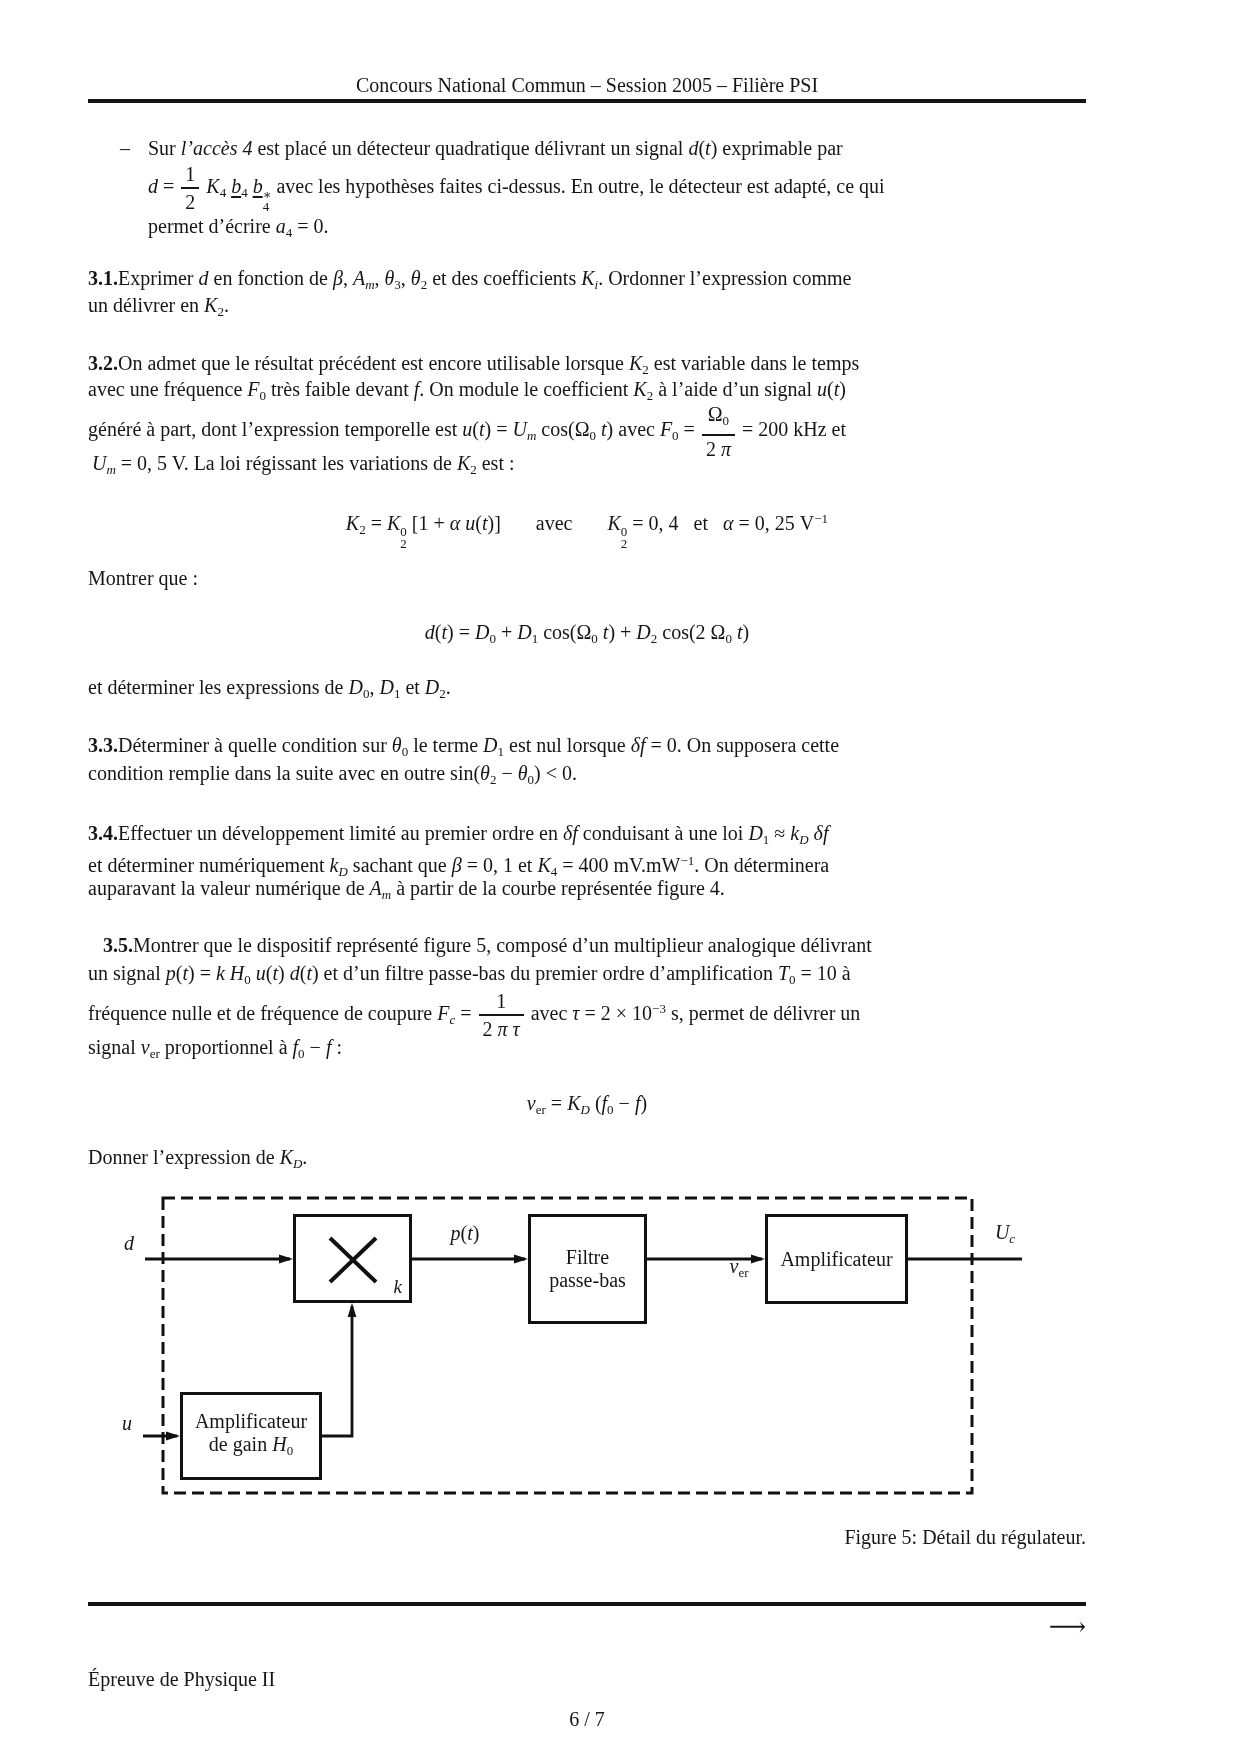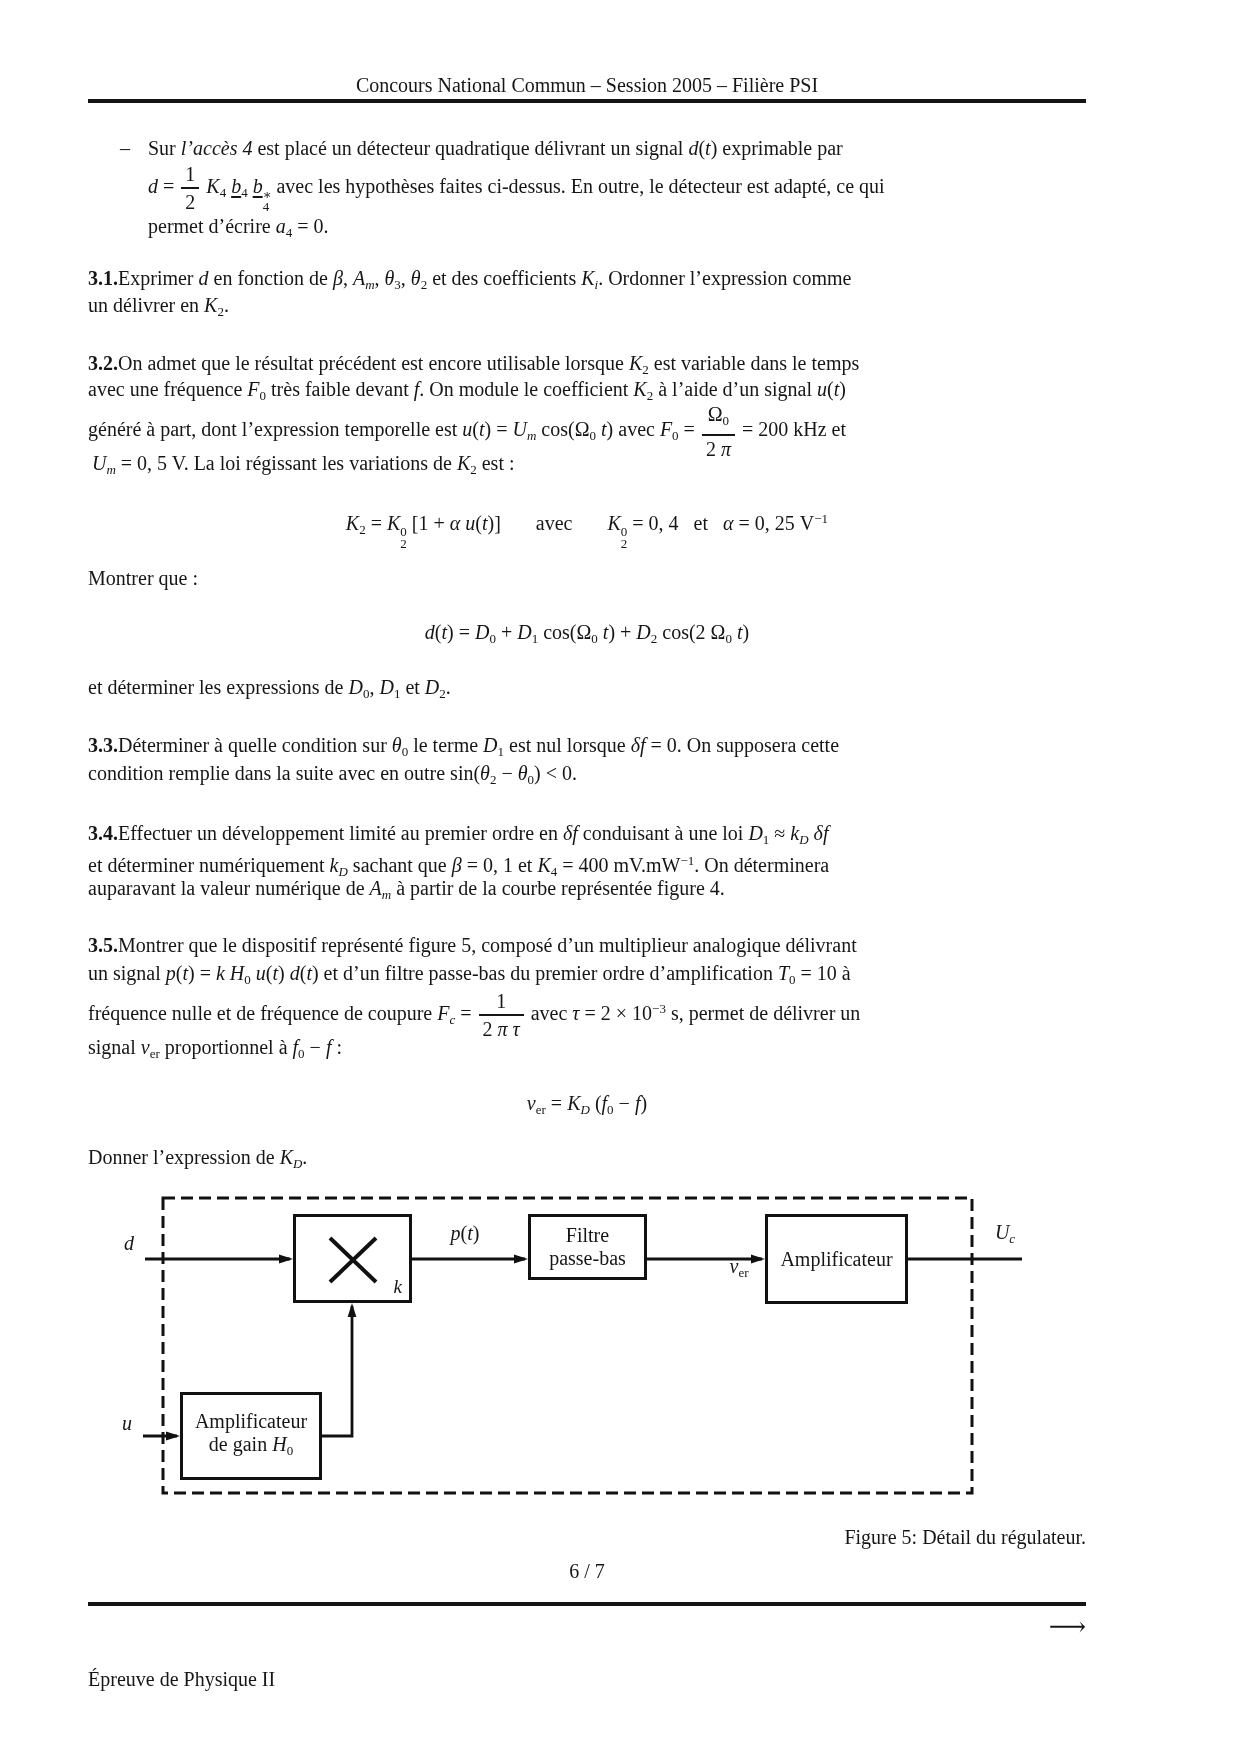--- a/index.html
+++ b/index.html
@@ -57,21 +57,21 @@
 
 <div class="line" style="top:676px;left:88px;"><span class="">et déterminer les expressions de </span><span class="ri">D</span><span class="rsub">0</span><span class="">, </span><span class="ri">D</span><span class="rsub">1</span><span class=""> et </span><span class="ri">D</span><span class="rsub">2</span><span class="">.</span></div>
 
 <div class="line" style="top:734px;left:88px;"><span class="secnum">3.3.</span><span><span class="">Déterminer à quelle condition sur </span><span class="ri">θ</span><span class="rsub">0</span><span class=""> le terme </span><span class="ri">D</span><span class="rsub">1</span><span class=""> est nul lorsque </span><span class="ri">δf</span><span class=""> = 0. On supposera cette</span></span></div>
 <div class="line" style="top:762px;left:88px;"><span class="">condition remplie dans la suite avec en outre sin(</span><span class="ri">θ</span><span class="rsub">2</span><span class=""> − </span><span class="ri">θ</span><span class="rsub">0</span><span class="">) &lt; 0.</span></div>
 
 <div class="line" style="top:822px;left:88px;"><span class="secnum">3.4.</span><span><span class="">Effectuer un développement limité au premier ordre en </span><span class="ri">δf</span><span class=""> conduisant à une loi </span><span class="ri">D</span><span class="rsub">1</span><span class=""> ≈ </span><span class="ri">k</span><span class="rsub ri">D</span><span class=""> </span><span class="ri">δf</span></span></div>
 <div class="line" style="top:850px;left:88px;"><span class="">et déterminer numériquement </span><span class="ri">k</span><span class="rsub ri">D</span><span class=""> sachant que </span><span class="ri">β</span><span class=""> = 0, 1 et </span><span class="ri">K</span><span class="rsub">4</span><span class=""> = 400 mV.mW</span><span class="rsup">−1</span><span class="">. On déterminera</span></div>
 <div class="line" style="top:877px;left:88px;"><span class="">auparavant la valeur numérique de </span><span class="ri">A</span><span class="rsub ri">m</span><span class=""> à partir de la courbe représentée figure 4.</span></div>
 
-<div class="line" style="top:934px;left:88px;"><span class="secnum">3.5.</span><span><span class="">Montrer que le dispositif représenté figure 5, composé d’un multiplieur analogique délivrant</span></span></div>
+<div class="line" style="top:934px;left:103px;"><span class="secnum">3.5.</span><span><span class="">Montrer que le dispositif représenté figure 5, composé d’un multiplieur analogique délivrant</span></span></div>
 <div class="line" style="top:962px;left:88px;"><span class="">un signal </span><span class="ri">p</span><span class="">(</span><span class="ri">t</span><span class="">) = </span><span class="ri">k H</span><span class="rsub">0</span><span class=""> </span><span class="ri">u</span><span class="">(</span><span class="ri">t</span><span class="">) </span><span class="ri">d</span><span class="">(</span><span class="ri">t</span><span class="">) et d’un filtre passe-bas du premier ordre d’amplification </span><span class="ri">T</span><span class="rsub">0</span><span class=""> = 10 à</span></div>
 <div class="line" style="top:991px;left:88px;"><span class="">fréquence nulle et de fréquence de coupure </span><span class="ri">F</span><span class="rsub ri">c</span><span class=""> = </span><span class="frac"><span class="fn"><span class="">1</span></span><span class="fd"><span class="">2 </span><span class="ri">π τ</span></span></span><span class=""> avec </span><span class="ri">τ</span><span class=""> = 2 × 10</span><span class="rsup">−3</span><span class=""> s, permet de délivrer un</span></div>
 <div class="line" style="top:1036px;left:88px;"><span class="">signal </span><span class="ri">v</span><span class="rsub">er</span><span class=""> proportionnel à </span><span class="ri">f</span><span class="rsub">0</span><span class=""> − </span><span class="ri">f</span><span class=""> :</span></div>
 
 <div class="line col center" style="top:1092px;"><span class="ri">v</span><span class="rsub">er</span><span class=""> = </span><span class="ri">K</span><span class="rsub ri">D</span><span class=""> (</span><span class="ri">f</span><span class="rsub">0</span><span class=""> − </span><span class="ri">f</span><span class="">)</span></div>
 
 <div class="line" style="top:1146px;left:88px;"><span class="">Donner l’expression de </span><span class="ri">K</span><span class="rsub ri">D</span><span class="">.</span></div>
 
 <div>
   <svg style="position:absolute;left:140px;top:1190px;" width="900" height="320" viewBox="0 0 900 320">
@@ -97,21 +97,21 @@
   </svg>
 
   <div class="figbox" style="left:293px;top:1214px;width:119px;height:89px;">
     <svg width="54" height="52" viewBox="0 0 54 52" style="margin-top:2px;">
       <line x1="4" y1="4" x2="50" y2="48" stroke="#111" stroke-width="4"></line>
       <line x1="50" y1="4" x2="4" y2="48" stroke="#111" stroke-width="4"></line>
     </svg>
     <span class="figlabel" style="right:7px;bottom:2px;font-size:19px;"><span class="ri">k</span></span>
   </div>
 
-  <div class="figbox" style="left:528px;top:1214px;width:119px;height:66px;">
+  <div class="figbox" style="left:528px;top:1214px;width:119px;height:110px;">
     <div>Filtre</div>
     <div>passe-bas</div>
   </div>
 
   <div class="figbox" style="left:765px;top:1214px;width:143px;height:90px;">
     <div>Amplificateur</div>
   </div>
 
   <div class="figbox" style="left:180px;top:1392px;width:142px;height:88px;">
     <div>Amplificateur</div>
@@ -122,14 +122,14 @@
   <div class="figlabel center" style="left:430px;top:1222px;width:70px;"><span class="ri">p</span><span class="">(</span><span class="ri">t</span><span class="">)</span></div>
   <div class="figlabel center" style="left:704px;top:1228px;width:70px;margin-top:27px;"><span class="ri">v</span><span class="rsub">er</span></div>
   <div class="figlabel center" style="left:970px;top:1221px;width:70px;"><span class="ri">U</span><span class="rsub ri">c</span></div>
   <div class="figlabel" style="left:122px;top:1412px;"><span class="ri">u</span></div>
 
   <div class="line col center" style="top:1526px;text-align:right;">Figure 5: Détail du régulateur.</div>
 </div>
 
 <div class="rule" style="top:1602px;left:88px;width:998px;"></div>
 <div class="line" style="top:1622px;left:88px;margin-top:46px;">Épreuve de Physique II</div>
-<div class="line col center" style="top:1560px;">6 / 7</div>
+<div class="line col center" style="top:1708px;">6 / 7</div>
 <div class="line col right" style="top:1616px;font-size:26px;">⟶</div>
 
 </body></html>

